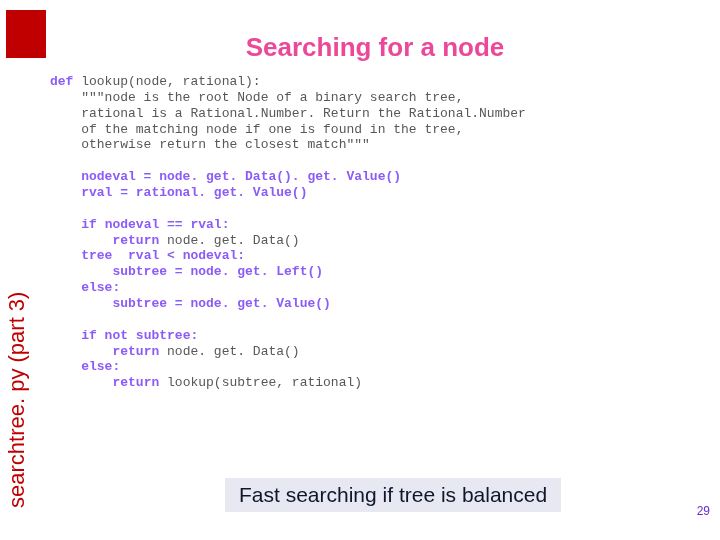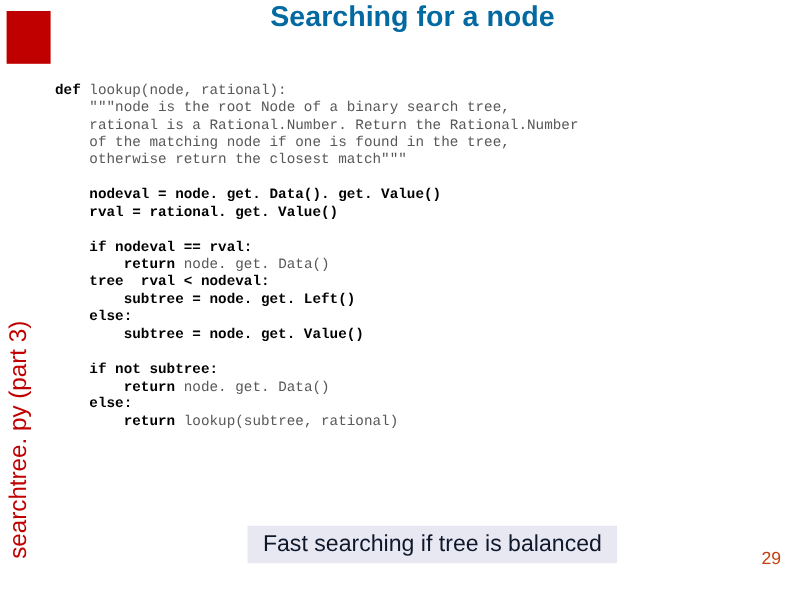--- a/index.html
+++ b/index.html
@@ -6,24 +6,24 @@
     body {
       width: 720px;
       height: 540px;
       background: #fff;
       font-family: Arial, Helvetica, sans-serif;
       position: relative;
       overflow: hidden;
     }
     .title {
       text-align: center;
-      color: #0369a1;
+      color: #ec4899;
       font-size: 26px;
       font-weight: bold;
-      padding-top: 0;
+      padding-top: 32px;
       padding-left: 30px;
     }
     .redbox {
       position: absolute;
       left: 6px;
       top: 10px;
       width: 40px;
       height: 48px;
       background: #c00000;
     }
@@ -40,36 +40,36 @@
     .code {
       position: absolute;
       left: 50px;
       top: 74px;
       font-family: "Courier New", Courier, monospace;
       font-size: 13px;
       line-height: 1.22;
       white-space: pre;
       color: #585858;
     }
-    .code b { color: #000000; font-weight: bold; }
+    .code b { color: #8b5cf6; font-weight: bold; }
     .caption-box {
       position: absolute;
       left: 225px;
       bottom: 28px;
       background: #e8e8f3;
       padding: 5px 14px;
       color: #0f172a;
       font-size: 21px;
     }
     .pagenum {
       position: absolute;
       right: 10px;
       bottom: 22px;
-      font-size: 16px;
-      color: #c2410c;
+      font-size: 12px;
+      color: #6d28d9;
     }
   </style>
 </head>
 <body>
 
 <div class="redbox"></div>
 
 <div class="title">Searching for a node</div>
 
 <div class="side-label">searchtree. py (part 3)</div>

